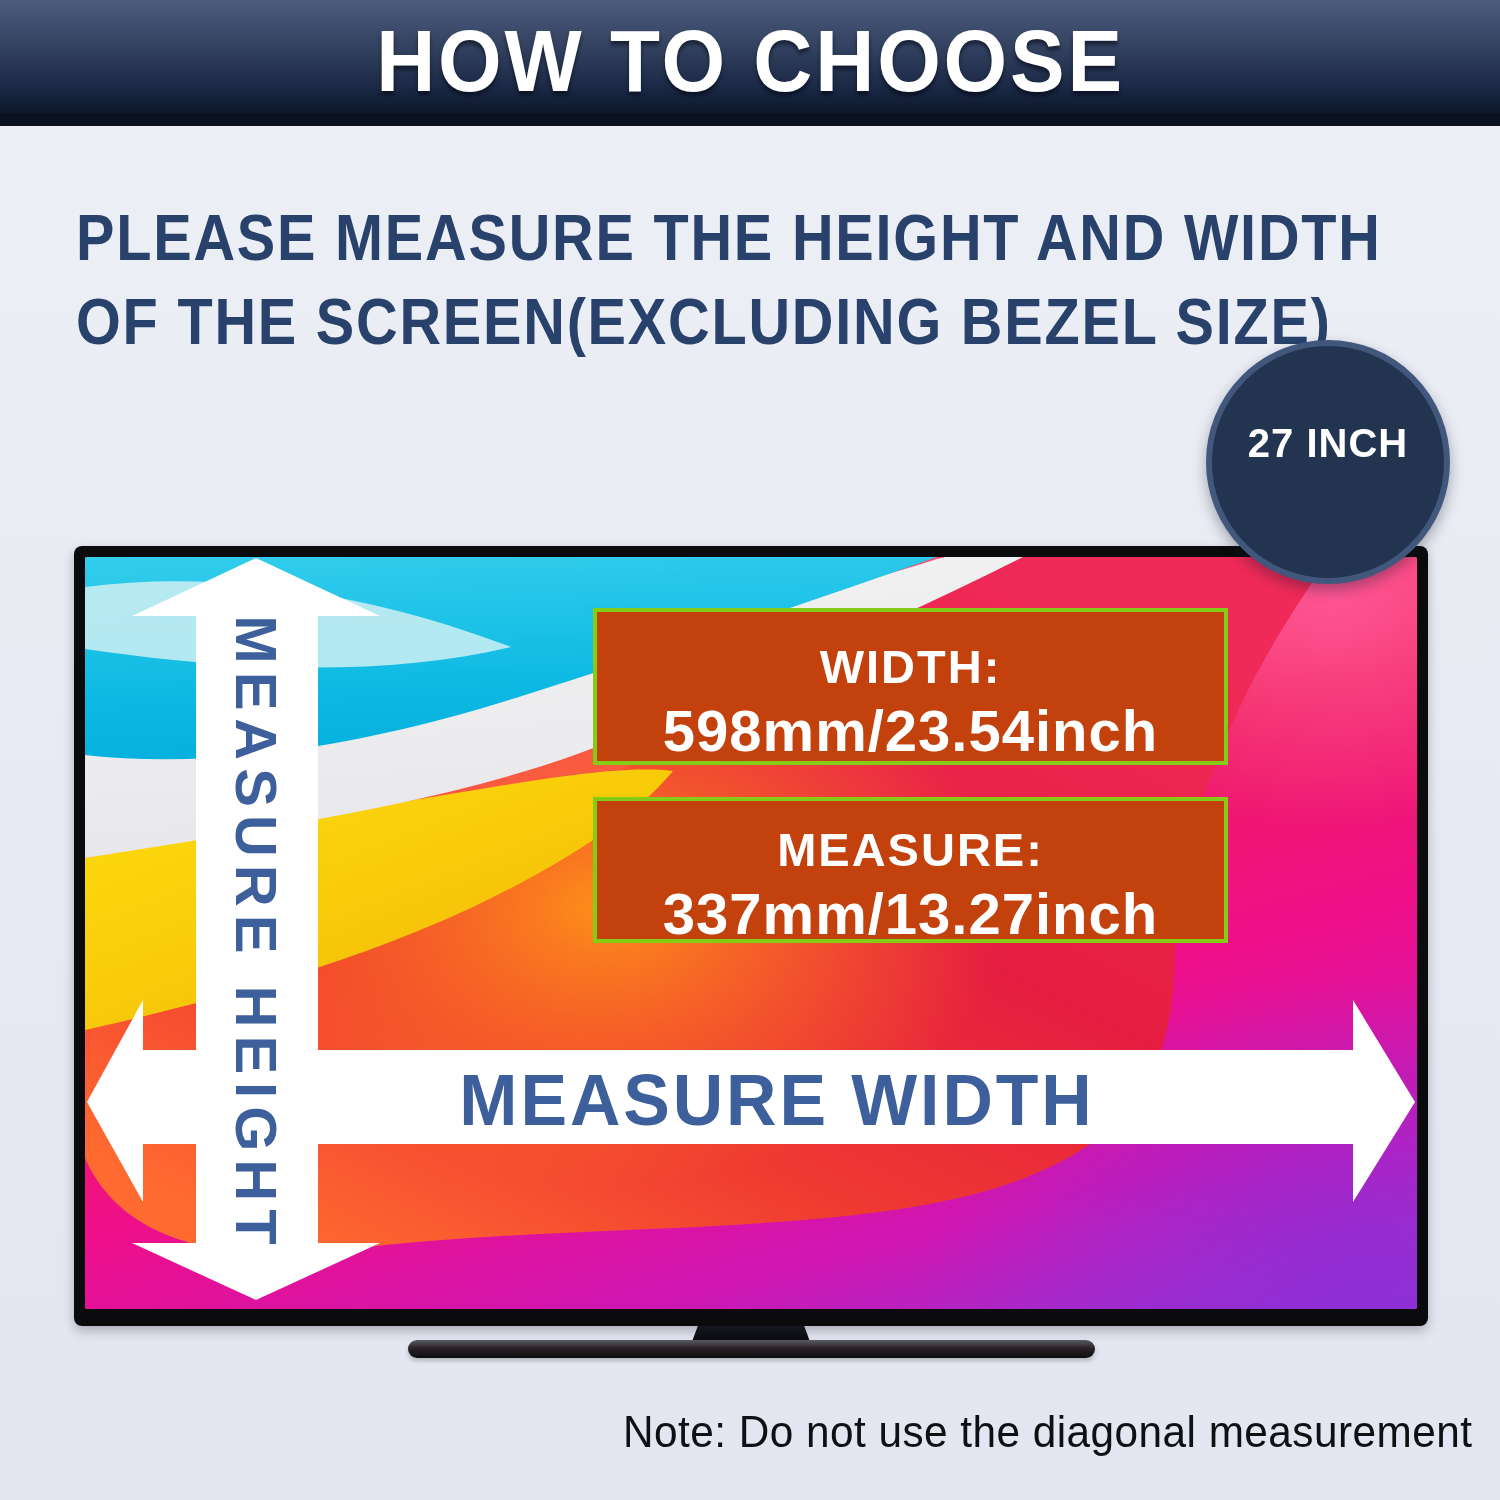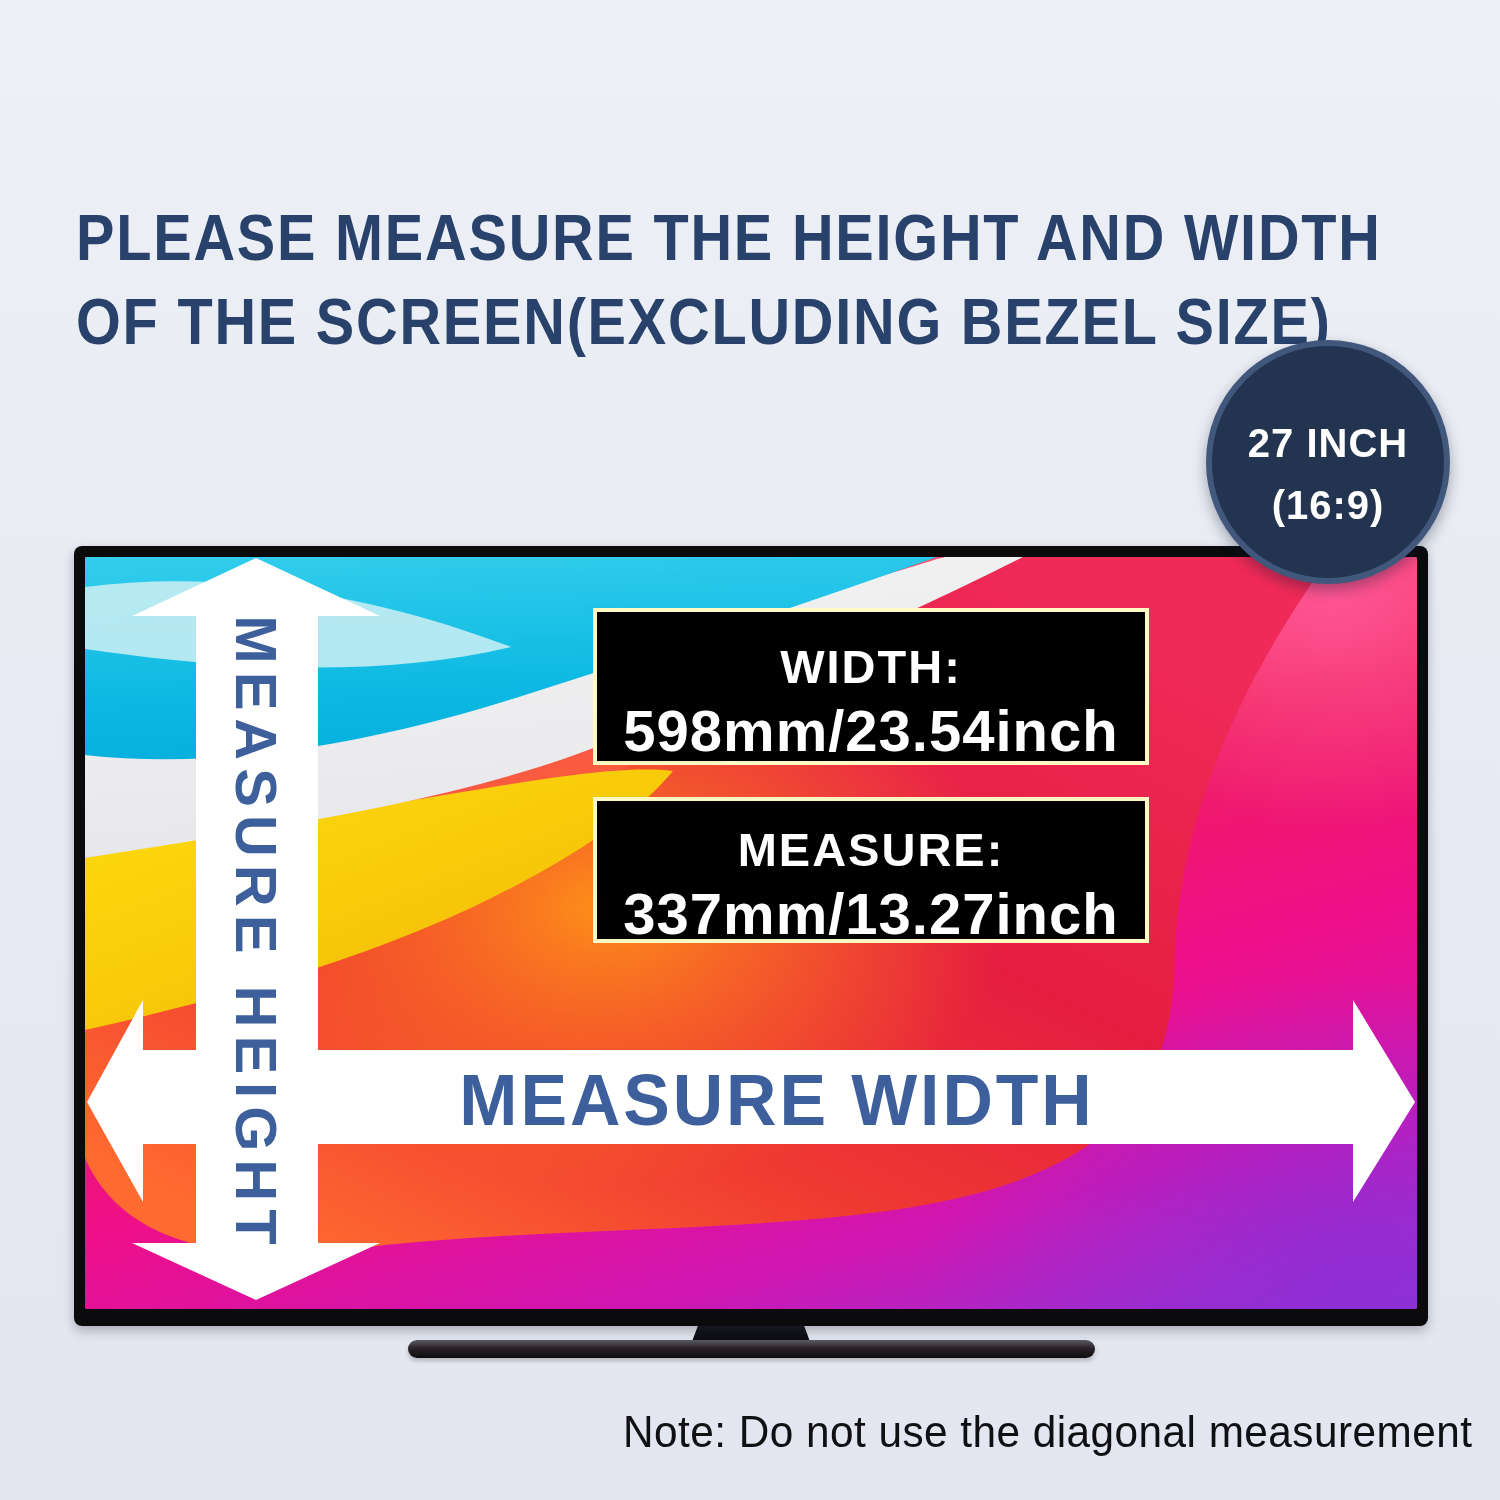--- a/index.html
+++ b/index.html
@@ -64,22 +64,22 @@
   .label-height > span {
     font-size:58px; letter-spacing:8px;
     transform:translate(-50%,-50%) rotate(90deg);
   }
   .label-width > span {
     font-size:72px; letter-spacing:3px;
     transform:translate(-50%,-50%) scaleX(0.97);
   }
 
   .info-box {
-    position:absolute; left:508px; width:556px;
-    background:#000000; border:4px solid #fef9c3;
+    position:absolute; left:508px; width:635px;
+    background:#c2410c; border:4px solid #84cc16;
     text-align:center; color:#ffffff; z-index:4;
   }
   .box-width  { top:51px;  height:157px; padding-top:26px; }
   .box-height { top:240px; height:146px; padding-top:20px; }
   .info-label { font-size:47px; font-weight:bold; line-height:58px; letter-spacing:2px; }
   .info-value { font-size:58px; font-weight:bold; line-height:66px; letter-spacing:1px; margin-top:2px; }
 
   
   .stand-neck {
     position:absolute; left:690px; top:1324px; width:122px; height:23px;
@@ -99,29 +99,31 @@
     position:absolute; left:0; top:1406px; width:1500px; text-align:right;
     color:#101014; font-size:45px; font-weight:normal;
   }
   .note > span { display:inline-block; transform:scaleX(0.94); letter-spacing:0.5px; white-space:nowrap; }
 </style>
 </head>
 <body>
 
 <div class="page">
 
+  <div class="banner">
+    <span class="banner-title">HOW TO CHOOSE</span>
+  </div>
 
   <div class="instruction">
     <div>PLEASE MEASURE THE HEIGHT AND WIDTH</div>
     <div>OF THE SCREEN(EXCLUDING BEZEL SIZE)</div>
   </div>
 
   <div class="badge">
     <div>27 INCH</div>
-    <div>(16:9)</div>
   </div>
 
   <div class="tv">
     <div class="screen">
 
       <svg viewBox="0 0 1332 752" preserveAspectRatio="none">
         <defs>
           <linearGradient id="gBase" x1="55%" y1="0%" x2="100%" y2="100%">
             <stop offset="0%" stop-color="#ff5470"></stop>
             <stop offset="28%" stop-color="#f01e5c"></stop>

